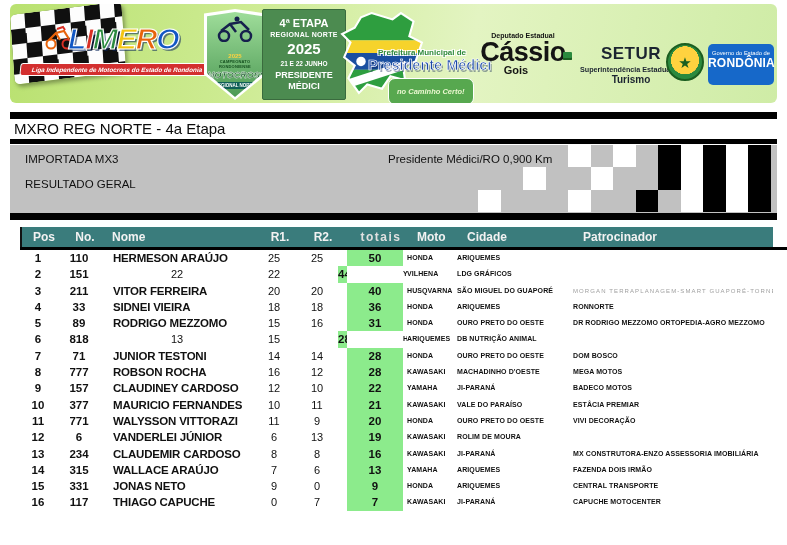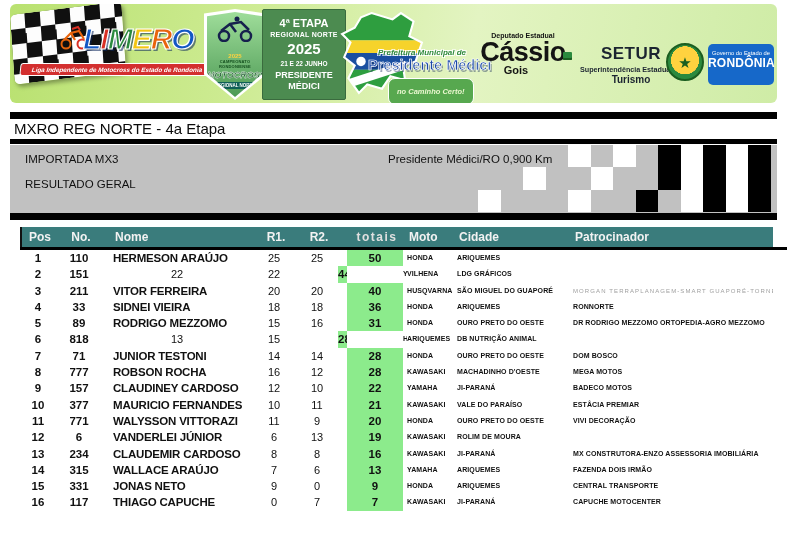--- a/index.html
+++ b/index.html
@@ -8,21 +8,21 @@
   .page { position:relative; width:787px; height:545px; background:#fff; overflow:hidden; }
   .abs { position:absolute; }
 
   
   .banner { left:10px; top:4px; width:767px; height:99px; border-radius:6px;
     background:linear-gradient(100deg,#b9e170 0%,#cdeb92 30%,#e3f4c2 60%,#cfeca6 100%); overflow:hidden; }
   .flag { left:2px; top:4px; width:112px; height:70px; border-radius:6px;
     background-image:conic-gradient(#101010 25%,#fdfdfd 0 50%,#101010 0 75%,#fdfdfd 0);
     background-size:30px 30px; transform:rotate(-4deg) skewY(-3deg);
     box-shadow:2px 3px 4px rgba(0,0,0,.35); }
-  .limero-block { left:51px; top:16px; width:200px; height:46px; }
+  .limero-block { left:36px; top:16px; width:200px; height:46px; }
   .limero-letters { position:absolute; left:22px; top:2px; font-size:30px; font-weight:bold; font-style:italic;
     letter-spacing:-1px; -webkit-text-stroke:1.2px #ffffff; text-shadow:2px 2px 0 rgba(8,34,90,.55); }
   .limero-ribbon { left:10px; top:59px; width:194px; height:13px; background:var(--ribbon-red,#d32f2f);
     border:1px solid #fff; border-radius:3px; transform:skewX(-6deg);
     color:#fff; font-size:6.3px; font-weight:bold; font-style:italic; text-align:center; line-height:11px; }
   .badge { left:194px; top:5px; width:62px; height:91px;
     clip-path:polygon(0 5%,50% 0,100% 5%,100% 72%,50% 100%,0 72%); background:#ffffff; }
   .badge-inner { position:absolute; left:3px; top:3px; right:3px; bottom:3px;
     clip-path:polygon(0 5%,50% 0,100% 5%,100% 72%,50% 100%,0 72%);
     background:linear-gradient(#9fdd9a,#4d9a55); text-align:center; }
@@ -34,21 +34,21 @@
     font-size:4.5px; font-weight:bold; line-height:7px; border-radius:2px; }
   .etapa { left:252px; top:5px; width:84px; height:91px; background:var(--etapa-green,#4c8b50);
     border:1px solid #3a6b3e; border-radius:2px; text-align:center; color:#fff; }
   .etapa .l0 { font-size:11px; font-weight:bold; margin-top:7px; }
   .etapa .l1 { font-size:7px;  font-weight:bold; margin-top:2px; letter-spacing:.3px; }
   .etapa .l2 { font-size:15px; font-weight:bold; margin-top:2px; }
   .etapa .l3 { font-size:6.5px;font-weight:bold; margin-top:3px; }
   .etapa .l4 { font-size:9px;  font-weight:bold; margin-top:3px; }
   .etapa .l5 { font-size:9px;  font-weight:bold; margin-top:1px; }
   .pref { left:330px; top:7px; width:158px; height:88px; }
-  .pref-line1 { position:absolute; left:38px; top:37px; font-size:8px; font-weight:bold; font-style:italic;
+  .pref-line1 { position:absolute; left:38px; top:37px; font-size:8px; font-weight:bold; 
     color:#2f8a3c; text-shadow:1px 1px 0 #fff,-1px -1px 0 #fff,1px -1px 0 #fff,-1px 1px 0 #fff; white-space:nowrap; }
   .pref-line2 { position:absolute; left:28px; top:46px; font-size:14.5px; font-weight:bold; color:#1a49a8;
     -webkit-text-stroke:.7px #fff; text-shadow:1.5px 1.5px 0 rgba(10,30,80,.4); white-space:nowrap; }
   .pref-line3 { position:absolute; left:48px; top:67px; background:#57a84f; border:1px solid #fff;
     border-radius:7px; padding:8px 8px; font-size:7.5px; font-weight:bold; font-style:italic; color:#eaf7d0; white-space:nowrap; }
   .cassio { left:458px; top:28px; width:110px; text-align:center; color:#141414; }
   .cassio-title { display:block; font-size:7px; font-weight:bold; }
   .cassio-name { display:block; font-size:27px; font-weight:bold; line-height:27px; letter-spacing:-.5px; }
   .cassio-flag { position:absolute; right:6px; top:20px; width:9px; height:8px; background:#2b8a3e;
     border-radius:1px; box-shadow:inset 0 -2px 0 #1b5e20; }
@@ -78,21 +78,21 @@
   .pt-result { left:15px; top:33px; }
   .checker { position:absolute; left:468px; top:0; width:299px; height:68px; }
   .chk { position:absolute; width:22.5px; height:22.4px; }
   .chk.w { background:#fff; } .chk.b { background:#000; }
   .bar3 { left:10px; top:213px; width:767px; height:7px; }
 
   
   .grid-row { display:grid; grid-template-columns:36px 46px 150px 44px 42px 9px 56px 4px 50px 116px 1fr; }
   .thead { left:20px; top:227px; width:753px; height:20px; background:var(--teal,#3a7c7c);
     border-left:2px solid #111; color:#f2f2f2; }
-  .thead > div { line-height:20px; font-size:12px; font-weight:bold; overflow:hidden; white-space:nowrap; }
+  .thead > div { line-height:20px; font-size:12px; font-weight:bold; overflow:hidden; white-space:nowrap;padding-left:8px; }
   .h-pos,.h-no,.h-r1,.h-r2 { text-align:center; }
   .h-nome,.h-moto,.h-cidade,.h-pat { padding-left:11px; }
   .h-moto,.h-cidade,.h-pat { padding-left:0; }
   .h-tot { text-align:center; font-size:8.5px; font-weight:normal; letter-spacing:1.5px; color:#e0e0e0; }
   .hline { left:20px; top:247px; width:767px; height:3px; background:#000; }
   .tbody { left:20px; top:250px; width:753px; }
   .trow { height:16.3px; }
   .trow > div { line-height:16.3px; overflow:hidden; white-space:nowrap; color:#111; }
   .c-pos,.c-no { text-align:center; font-weight:bold; font-size:11.5px; }
   .c-nome { padding-left:11px; font-weight:bold; font-size:11.5px; letter-spacing:-.2px; }

